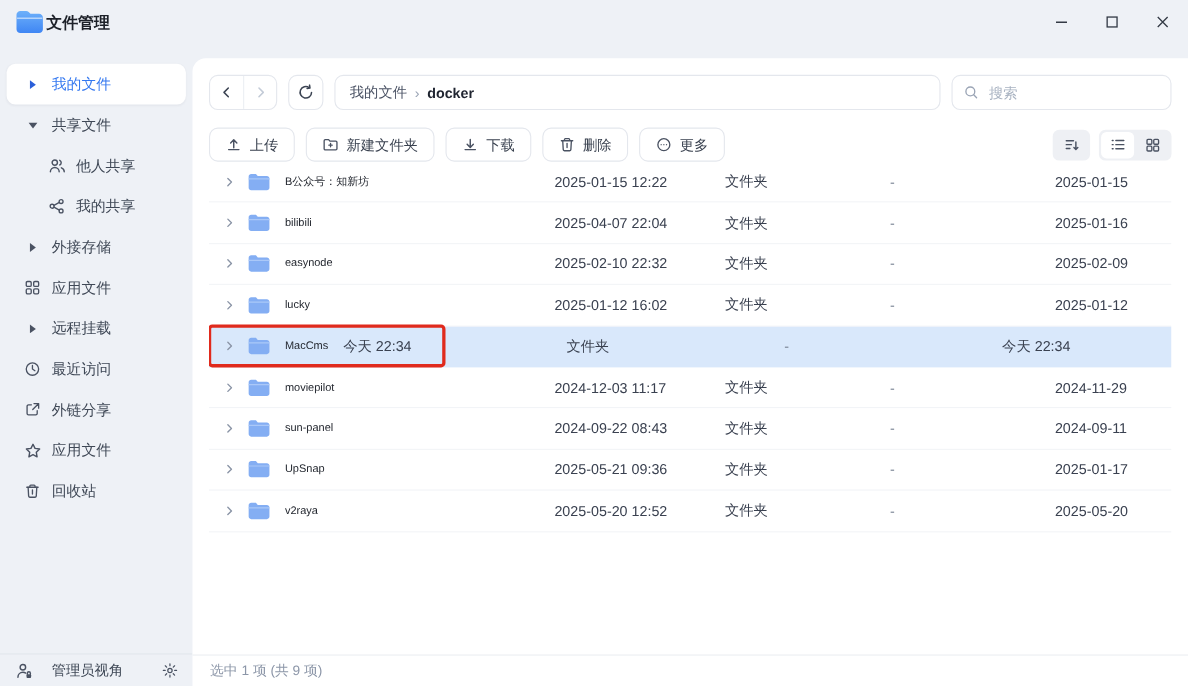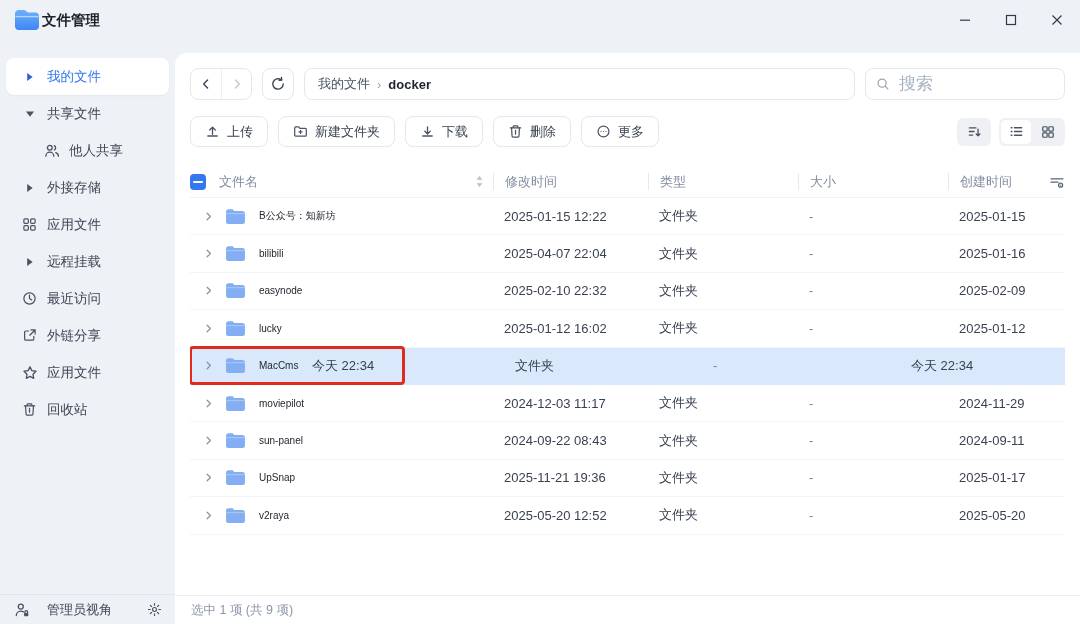--- a/index.html
+++ b/index.html
@@ -47,21 +47,21 @@
   .bg-btn.disabled{color:#c3cbd7;}
   .icon-btn{width:32px;height:32px;border:1px solid #e4e7ed;border-radius:8px;background:#fff;
     display:flex;align-items:center;justify-content:center;color:#3c4453;cursor:pointer;}
   .breadcrumb{flex:1;height:32px;border:1px solid #e4e7ed;border-radius:8px;display:flex;
     align-items:center;padding:0 13px;gap:7px;font-size:13px;background:#fff;cursor:default;}
   .crumb-root{color:#4a5264;cursor:pointer;}
   .crumb-sep{color:#9aa4b5;}
   .crumb-cur{color:#1f2430;font-weight:bold;}
   .searchbox{flex:0 0 200px;height:32px;border:1px solid #e4e7ed;border-radius:8px;display:flex;
     align-items:center;padding:0 10px;gap:7px;background:#fff;color:#9aa4b5;}
-  .searchbox input{border:0;outline:0;width:100%;font-size:17px;color:#1d4ed8;background:transparent;
+  .searchbox input{border:0;outline:0;width:100%;font-size:13px;color:#1d4ed8;background:transparent;
     font-family:inherit;}
   .searchbox input::placeholder{color:#a8b2c1;}
 
   
   .toolbar-row{flex:0 0 auto;margin-top:16px;height:31px;display:flex;align-items:center;gap:10px;}
   .tb-btn{height:31px;border:1px solid #e4e7ed;background:#fff;border-radius:8px;display:flex;
     align-items:center;gap:7px;padding:0 14px;font-size:13px;color:#39414f;font-weight:500;cursor:pointer;}
   .tb-btn .ic{display:flex;color:#4a5262;}
   .tb-right{margin-left:auto;display:flex;gap:8px;align-items:center;}
   .sort-btn{width:34px;height:28px;background:#eef0f4;border-radius:6px;display:flex;
@@ -164,20 +164,31 @@
           <div class="side-item sub">
             <span class="side-icon">
               <svg width="16" height="16" viewBox="0 0 16 16" fill="none" stroke="currentColor" stroke-linecap="round" stroke-linejoin="round" stroke-width="1.3">
                 <circle cx="5.8" cy="4.8" r="2.4"></circle>
                 <path d="M1.8 13.2c0-2.2 1.8-4 4-4s4 1.8 4 4"></path>
                 <path d="M10.3 2.7a2.4 2.4 0 0 1 0 4.3"></path>
                 <path d="M11.8 9.6c1.6.6 2.6 2 2.6 3.6"></path>
               </svg>
             </span>
             <span>他人共享</span>
+          </div>
+          <div class="side-item sub">
+            <span class="side-icon">
+              <svg width="15" height="15" viewBox="0 0 16 16" fill="none" stroke="currentColor" stroke-linecap="round" stroke-linejoin="round" stroke-width="1.3">
+                <circle cx="12.3" cy="3.4" r="1.9"></circle>
+                <circle cx="3.6" cy="8" r="1.9"></circle>
+                <circle cx="12.3" cy="12.6" r="1.9"></circle>
+                <path d="M5.4 7.1l5.2-2.8M5.4 8.9l5.2 2.8"></path>
+              </svg>
+            </span>
+            <span>我的共享</span>
           </div>
           <div class="side-item">
             <span class="side-icon">
               <svg width="8" height="10" viewBox="0 0 8 10">
                 <path d="M1.2 1l5.4 4-5.4 4z" fill="currentColor"></path>
               </svg>
             </span>
             <span>外接存储</span>
           </div>
           <div class="side-item">
@@ -358,43 +369,20 @@
                   <rect x="2" y="2" width="5" height="5" rx="1"></rect>
                   <rect x="9" y="2" width="5" height="5" rx="1"></rect>
                   <rect x="2" y="9" width="5" height="5" rx="1"></rect>
                   <rect x="9" y="9" width="5" height="5" rx="1"></rect>
                 </svg>
               </span>
           </div>
         </div>
       </div>
 
-      <div class="thead">
-        <div class="th-name">
-          <span class="checkbox"></span>
-          <span class="th-name-label">文件名</span>
-          <span class="sort-arrows">
-              <svg width="9" height="13" viewBox="0 0 10 14">
-                <path d="M5 1l3.2 4H1.8z" fill="currentColor"></path>
-                <path d="M5 13L1.8 9h6.4z" fill="currentColor"></path>
-              </svg>
-            </span>
-        </div>
-        <div class="th-cell w-mod">修改时间</div>
-        <div class="th-cell w-type">类型</div>
-        <div class="th-cell w-size">大小</div>
-        <div class="th-cell w-created">创建时间</div>
-        <div class="th-gear">
-            <svg width="16" height="16" viewBox="0 0 16 16" fill="none" stroke="currentColor" stroke-linecap="round" stroke-linejoin="round" stroke-width="1.3">
-              <path d="M2 4.8h12M2 8.2h7"></path>
-              <circle cx="11.6" cy="11.2" r="2"></circle>
-              <circle cx="11.6" cy="11.2" r=".6" fill="currentColor" stroke="none"></circle>
-            </svg>
-          </div>
-      </div>
 
       <div class="tbody">
   <div class="row">
 
     <div class="cell-name">
       <span class="chev">
                 <svg width="11" height="11" viewBox="0 0 16 16" fill="none" stroke="currentColor" stroke-linecap="round" stroke-linejoin="round" stroke-width="1.8">
                   <path d="M6 3.2L10.8 8 6 12.8"></path>
                 </svg>
               </span>
@@ -560,21 +548,21 @@
                 </svg>
               </span>
       <span class="folder-ic">
                 <svg width="21" height="17" viewBox="0 0 20 16">
                   <path d="M1 3.1C1 1.9 2 1 3.2 1h4.1l1.6 1.8h7.9c1.2 0 2.2 1 2.2 2.2v7.9c0 1.2-1 2.2-2.2 2.2H3.2C2 15.1 1 14.1 1 12.9z" fill="var(--folder-blue)"></path>
                   <path d="M1 5.3h18" stroke="#aac8f8" stroke-width="1"></path>
                 </svg>
               </span>
       <span>UpSnap</span>
     </div>
-    <div class="cell w-mod">2025-11-21 19:36</div>
+    <div class="cell w-mod">2025-05-21 09:36</div>
     <div class="cell w-type">文件夹</div>
     <div class="cell w-size cell-size">-</div>
     <div class="cell w-created">2025-01-17</div>
     <div style="flex:0 0 24px;"></div>
   </div>
 
   <div class="row">
 
     <div class="cell-name">
       <span class="chev">

